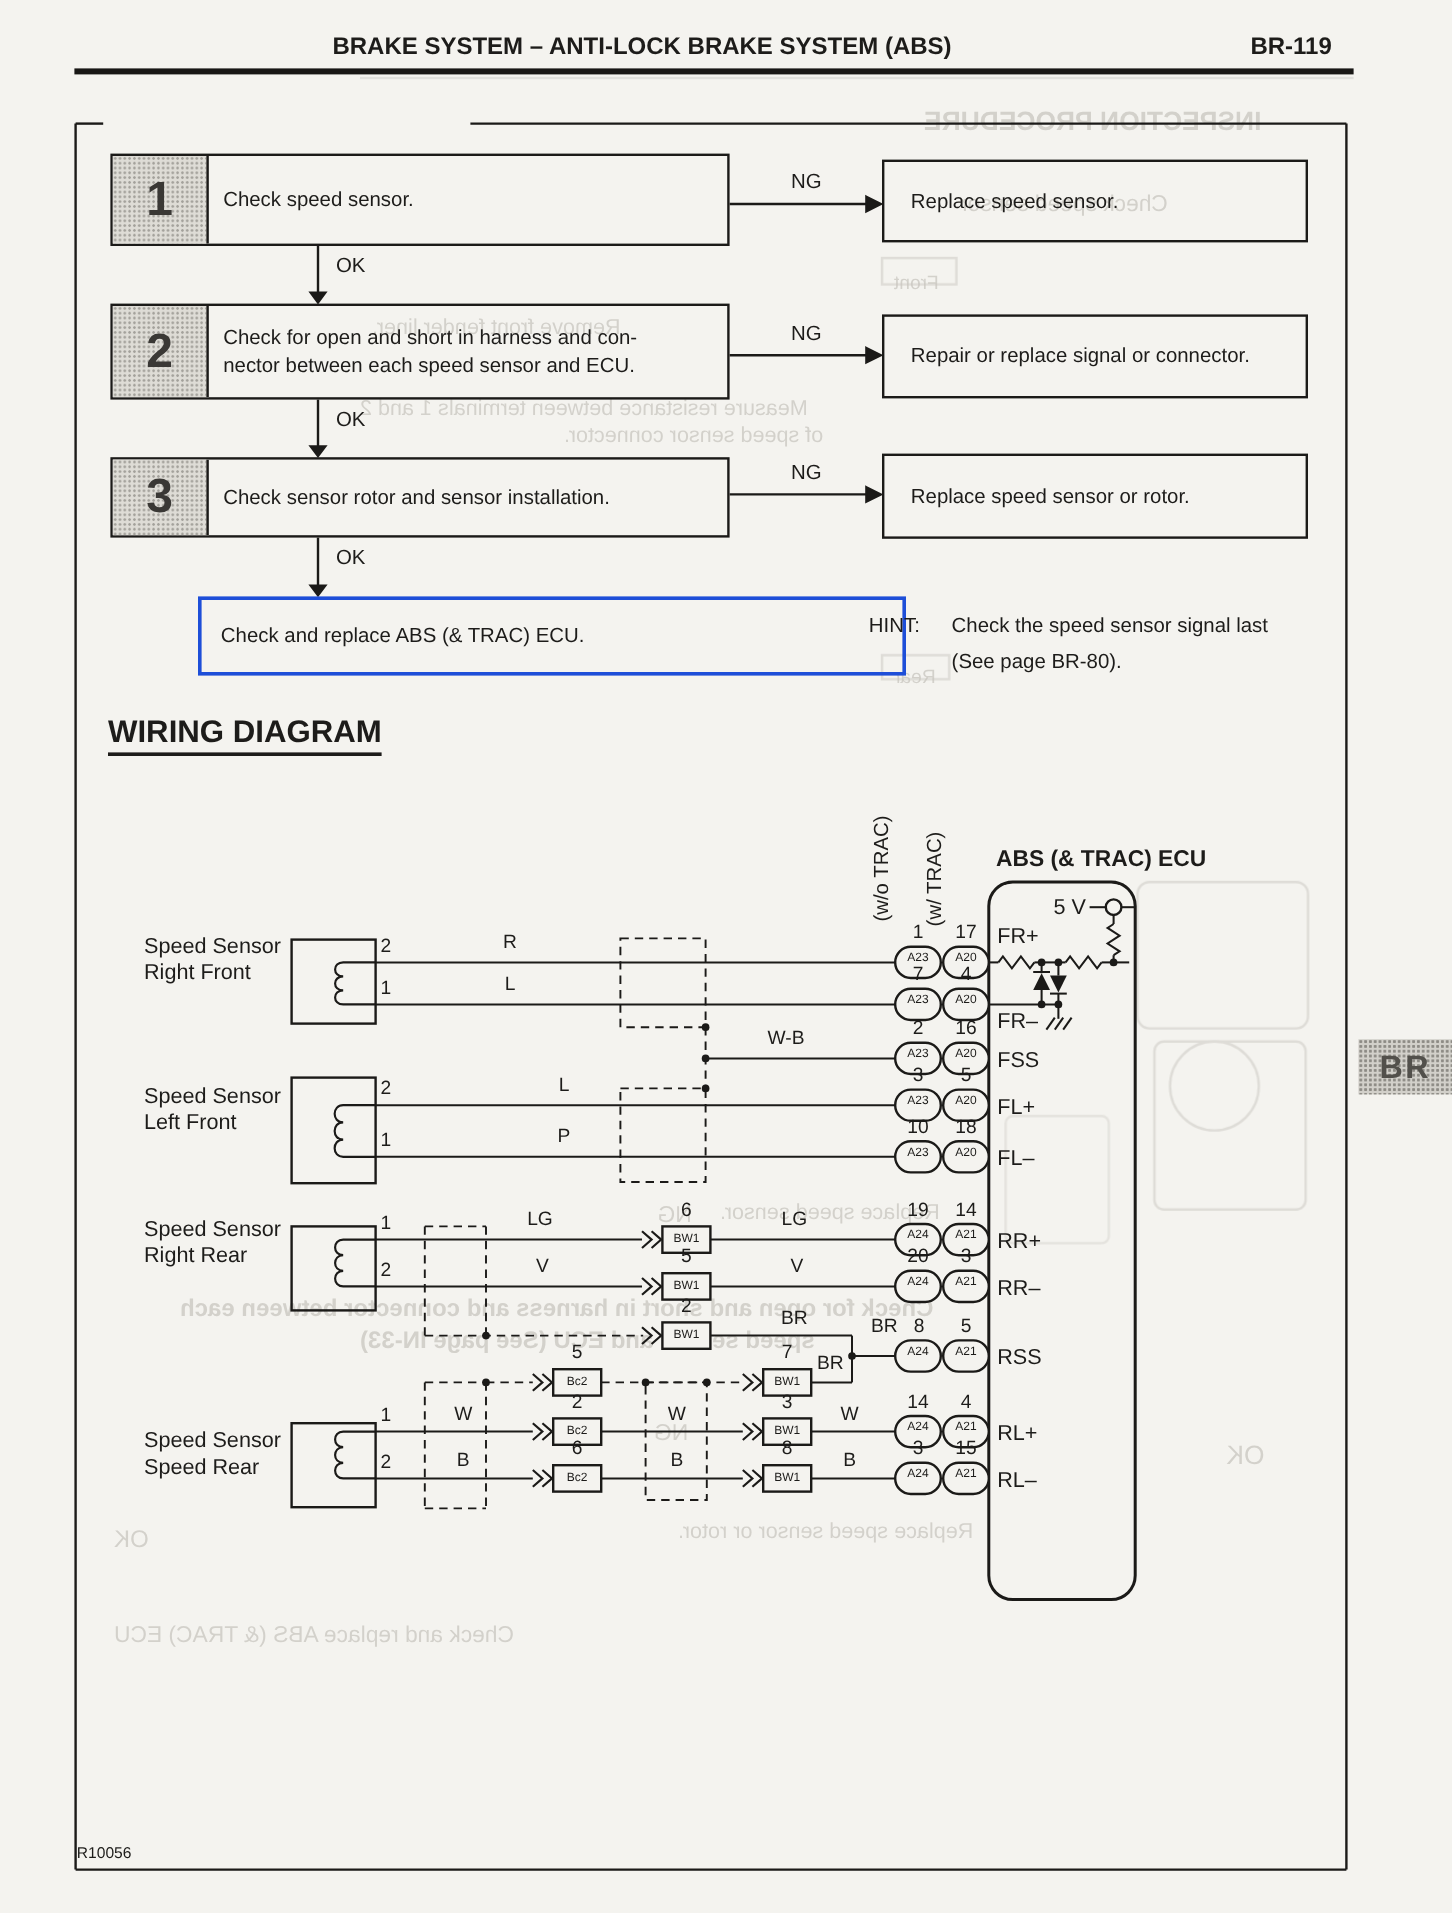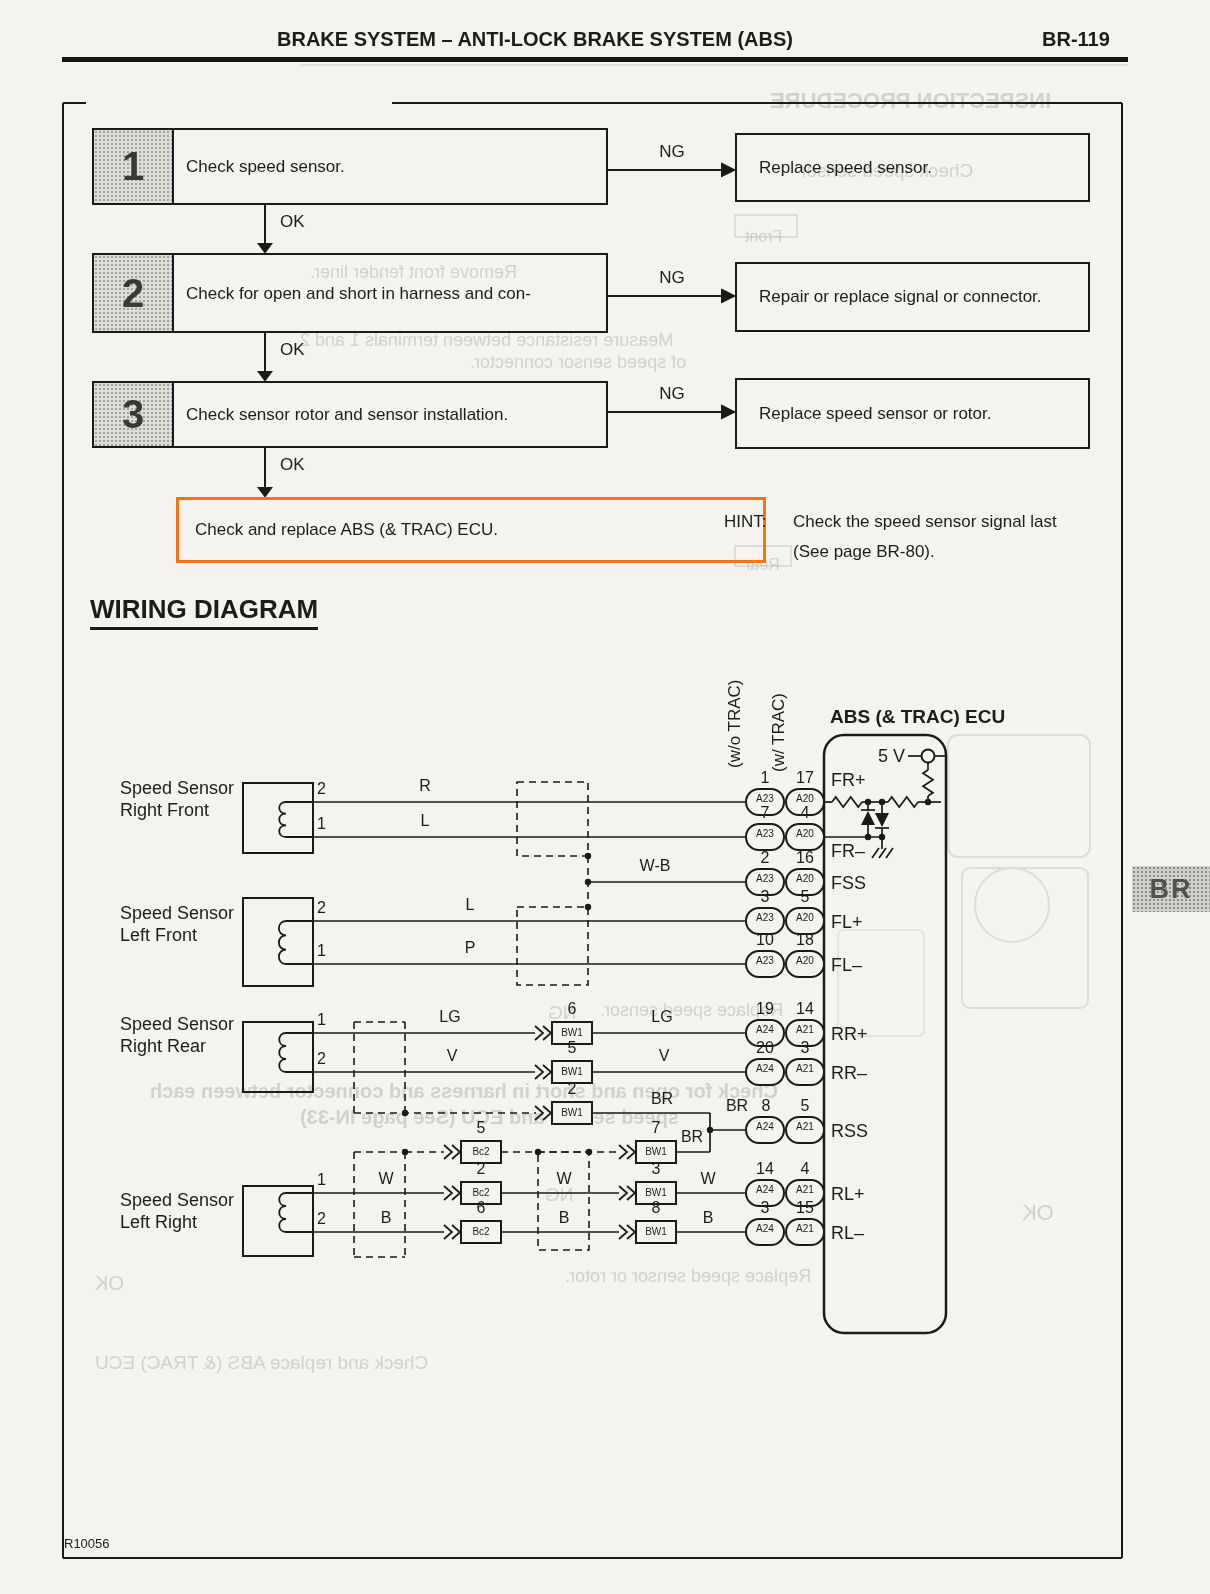--- a/index.html
+++ b/index.html
@@ -14,22 +14,22 @@
   .f19{font-size:19px}.f20{font-size:20px}.f26{font-size:26px}
   .rule{position:absolute;left:62px;top:57px;width:1066px;height:5px;background:#181715;z-index:2;}
   .rule2{position:absolute;left:300px;top:64px;width:828px;height:2px;background:rgba(0,0,0,.08);z-index:2;}
   .sbox{position:absolute;border:2px solid #1b1a18;display:flex;box-sizing:border-box;z-index:2;background:transparent;}
   .ncell{width:78px;border-right:2px solid #1b1a18;display:flex;align-items:center;justify-content:center;
          font-size:40px;font-weight:bold;color:#3a3835;
          background-color:#dedcd6;background-image:radial-gradient(#a3a19b 1px, transparent 1.2px);background-size:4px 4px;}
   .stext{flex:1;display:flex;flex-direction:column;justify-content:center;padding-left:12px;font-size:17px;line-height:23px;color:#1d1c1a;}
   .rbox{position:absolute;border:2px solid #1b1a18;display:flex;align-items:center;padding-left:22px;
         font-size:17px;box-sizing:border-box;color:#1d1c1a;z-index:2;background:transparent;}
-  .fbox{position:absolute;border:3px solid #f97316;display:flex;align-items:center;padding-left:16px;
-        font-size:17px;box-sizing:border-box;color:#1d1c1a;z-index:2;margin-left:11px;}
+  .fbox{position:absolute;border:3px solid #1d4ed8;display:flex;align-items:center;padding-left:16px;
+        font-size:17px;box-sizing:border-box;color:#1d1c1a;z-index:2;}
   .wdtitle{position:absolute;font-size:26px;font-weight:bold;color:#1d1c1a;border-bottom:3px solid #1d1c1a;
            padding-bottom:2px;z-index:2;}
   .vlab{position:absolute;transform:rotate(-90deg);transform-origin:0 100%;white-space:nowrap;
         font-size:17px;color:#1d1c1a;z-index:2;}
   .ghost{position:absolute;white-space:nowrap;transform:scaleX(-1);color:#97938a;opacity:.35;
          filter:blur(.4px);z-index:0;}
   .brtab{position:absolute;left:1132px;top:866px;width:78px;height:46px;z-index:2;
          background-color:#d2d0ca;background-image:radial-gradient(#8d8b85 1.1px, transparent 1.3px);background-size:4px 4px;
          display:flex;align-items:center;justify-content:center;font-size:27px;font-weight:bold;
          letter-spacing:2px;color:#52504b;}
@@ -248,20 +248,21 @@
   <div class="sbox" style="left:92px;top:128px;width:516px;height:77px">
     <div class="ncell">1</div>
     <div class="stext">
         <div>Check speed sensor.</div>
       </div>
   </div>
   <div class="sbox" style="left:92px;top:253px;width:516px;height:80px">
     <div class="ncell">2</div>
     <div class="stext">
       <div>Check for open and short in harness and con-</div>
+      <div>nector between each speed sensor and ECU.</div>
     </div>
   </div>
   <div class="sbox" style="left:92px;top:381px;width:516px;height:67px">
     <div class="ncell">3</div>
     <div class="stext">
         <div>Check sensor rotor and sensor installation.</div>
       </div>
   </div>
 
   <div class="rbox" style="left:735px;top:133px;width:355px;height:69px">Replace speed sensor.</div>
@@ -296,21 +297,21 @@
   <div class="t f18" style="left:120px;top:925px">Left Front</div>
   <div class="t f16" style="left:317px;top:899px">2</div>
   <div class="t f16" style="left:317px;top:942px">1</div>
 
   <div class="t f18" style="left:120px;top:1014px">Speed Sensor</div>
   <div class="t f18" style="left:120px;top:1036px">Right Rear</div>
   <div class="t f16" style="left:317px;top:1011px">1</div>
   <div class="t f16" style="left:317px;top:1050px">2</div>
 
   <div class="t f18" style="left:120px;top:1190px">Speed Sensor</div>
-  <div class="t f18" style="left:120px;top:1212px">Left Right</div>
+  <div class="t f18" style="left:120px;top:1212px">Speed Rear</div>
   <div class="t f16" style="left:317px;top:1171px">1</div>
   <div class="t f16" style="left:317px;top:1210px">2</div>
 
   <div class="t c f16" style="left:425px;top:777px">R</div>
   <div class="t c f16" style="left:425px;top:812px">L</div>
   <div class="t c f16" style="left:655px;top:857px">W-B</div>
   <div class="t c f16" style="left:470px;top:896px">L</div>
   <div class="t c f16" style="left:470px;top:939px">P</div>
   <div class="t c f16" style="left:450px;top:1008px">LG</div>
   <div class="t c f16" style="left:662px;top:1008px">LG</div>

